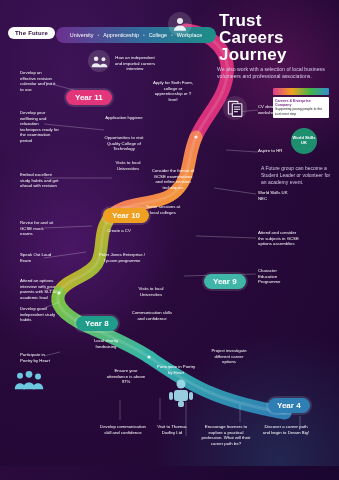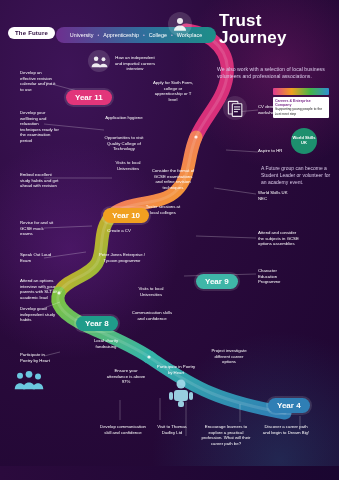--- a/index.html
+++ b/index.html
@@ -89,21 +89,21 @@
   .year-badge {
     position: absolute;
     border-radius: 11px;
     color: #fff; font-size: 8px; font-weight: bold;
     display: flex; align-items: center; justify-content: center;
     padding: 3px 9px;
     box-shadow: 0 0 0 2px rgba(255,255,255,0.12);
   }
   .yb-11 { left: 66px; top: 90px;  background: #e2357a; }
   .yb-10 { left: 60px; top: 208px; background: #f0a020; margin-left: 43px; }
-  .yb-9  { left: 196px; top: 274px; background: #3fb6a8; }
+  .yb-9  { left: 204px; top: 274px; background: #3fb6a8; }
   .yb-8  { left: 60px; top: 316px; background: #1f9c8a; margin-left: 16px; }
   .yb-7  { left: 268px; top: 398px; background: #2f7fb5; }
 
   
   .note {
     position: absolute; color: #ffffff; font-size: 4.3px; line-height: 5.6px;
   }
   .note.center { text-align: center; }
 
   
@@ -202,20 +202,21 @@
     <g fill="#ffffff" opacity="0.85">
       <circle cx="196" cy="137" r="1.6"></circle>
       <circle cx="113" cy="214" r="1.6"></circle>
       <circle cx="59" cy="293" r="1.6"></circle>
       <circle cx="149" cy="357" r="1.6"></circle>
     </g>
   </svg>
 
   <div class="title-block">
     <div class="title-line">Trust</div>
+    <div class="title-line">Careers</div>
     <div class="title-line">Journey</div>
   </div>
   <div class="subtitle">We also work with a selection of local business volunteers and professional associations.</div>
 
   <div class="logo-pill">The Future</div>
 
   <div class="ribbon">
     <span>University</span>
     <span class="dot">•</span>
     <span>Apprenticeship</span>

